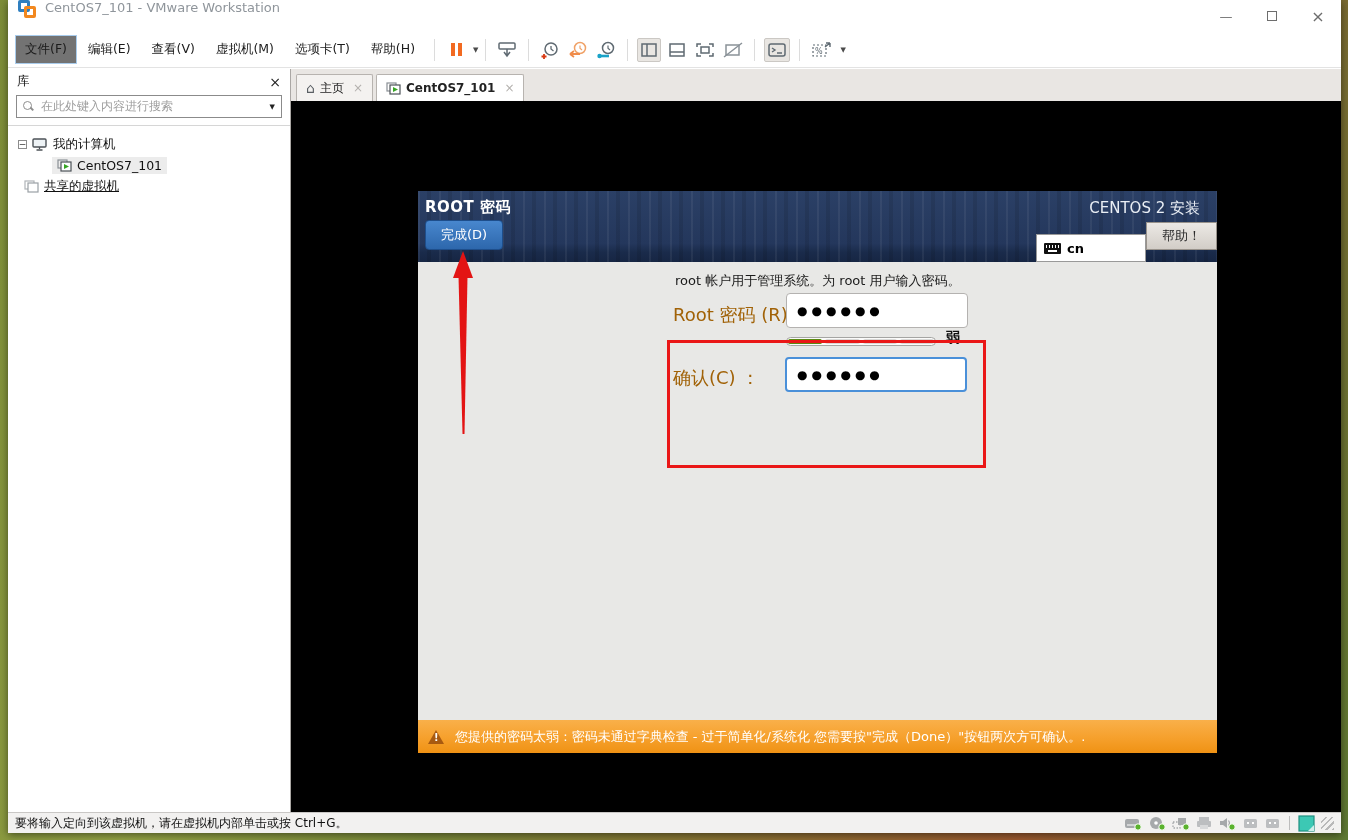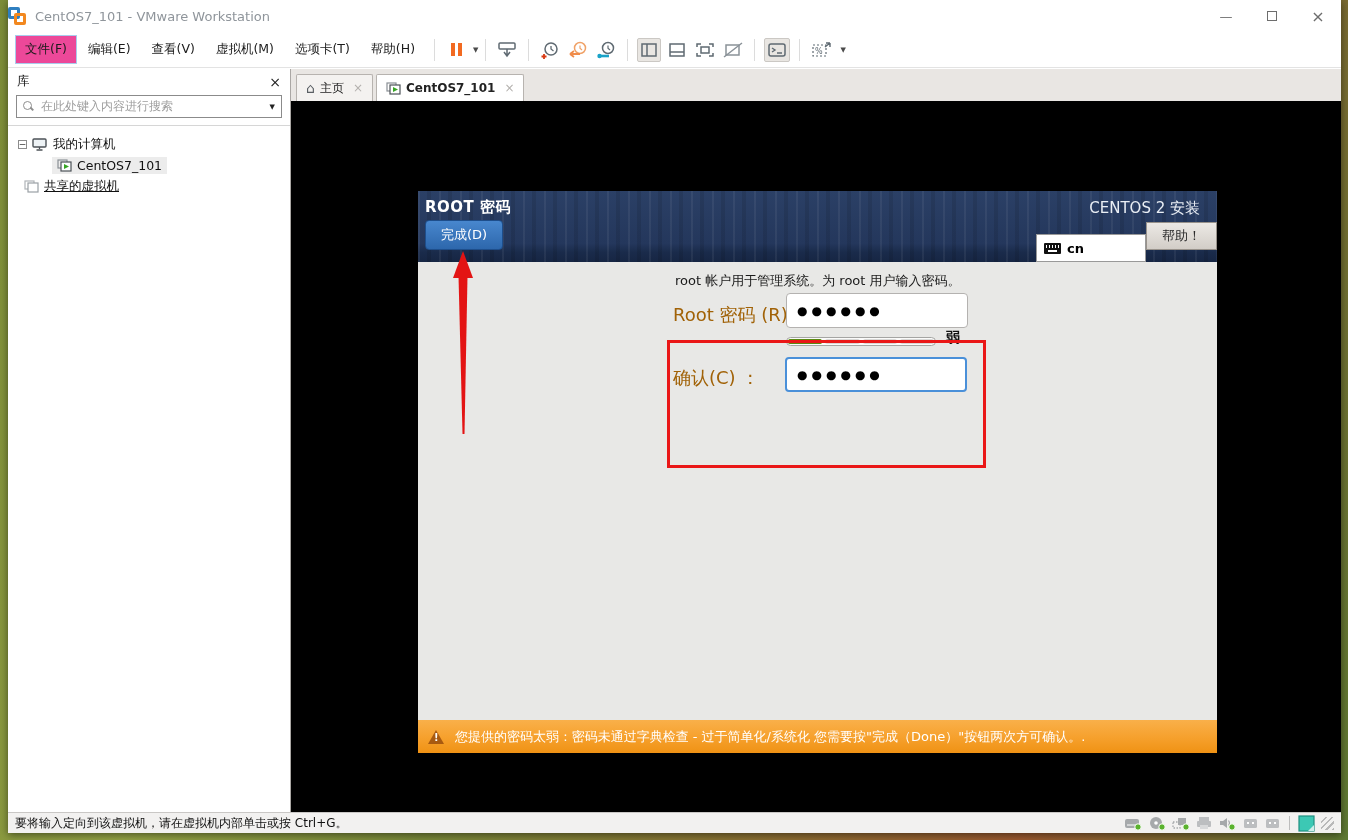--- a/index.html
+++ b/index.html
@@ -4,34 +4,34 @@
 <style>
   * { margin:0; padding:0; box-sizing:border-box; }
   html,body { width:1348px; height:840px; overflow:hidden;
     font-family:"DejaVu Sans","Liberation Sans",sans-serif; }
   .desktop { position:relative; width:1348px; height:840px;
     background:linear-gradient(100deg,#7d8d38 0%,#96a546 18%,#7a8a3a 38%,#8a7434 58%,#9c5a30 78%,#5e7a33 100%); }
   .vmw { position:absolute; left:8px; top:0; width:1333px; height:833px;
     background:#ffffff; box-shadow:0 2px 8px rgba(0,0,0,.5); }
 
   
-  .titlebar { height:32px; display:flex; align-items:center; padding-left:0; background:#fff; }
+  .titlebar { height:32px; display:flex; padding-left:10px; background:#fff; }
   .vmlogo { width:18px; height:18px; position:relative; }
   .vmlogo .sq1 { position:absolute; left:0; top:0; width:12px; height:12px; border:3px solid #2f7fc0; border-radius:2px; }
   .vmlogo .sq2 { position:absolute; right:0; bottom:0; width:12px; height:12px; border:3px solid #f2881f; border-radius:2px; }
   .wtitle { margin-left:9px; font-size:13px; color:#8f959b; }
   .winctrls { margin-left:auto; display:flex; height:32px; }
   .wc { width:46px; height:32px; display:flex; align-items:center; justify-content:center; color:#6d6d6d; font-size:13px; }
   .wc .maxbox { width:10px; height:10px; border:1px solid #6d6d6d; display:block; }
   .wc.close { font-size:16px; }
 
   
   .menubar { height:36px; display:flex; align-items:center; padding-left:8px; background:#fff; border-bottom:1px solid #e3e3e3; }
   .mitem { padding:5px 9px; font-size:12.5px; color:#1b1b1b; margin-right:3px; }
-  .mitem.hl { background:#ec4899; outline:1px solid #a9ccec; }
+  .mitem.hl { background:#737373; outline:1px solid #a9ccec; }
   .tsep { width:1px; height:22px; background:#dcdcdc; margin:0 7px; }
   .tbtn { height:24px; min-width:24px; display:flex; align-items:center; justify-content:center; margin:0 2px; padding:0 2px; }
   .tbtn.active { background:#e9e6e2; border:1px solid #cbc8c4; border-radius:2px; }
   .pause { display:flex; gap:3px; }
   .pause i { display:block; width:4px; height:13px; background:#f26a21; }
   .caret { font-size:7px; color:#4a4a4a; margin-left:3px; }
 
   
   .main { position:absolute; top:69px; left:0; right:0; bottom:21px; display:flex; }
   .library { width:283px; background:#fff; border-right:1px solid #aaa7a4; display:flex; flex-direction:column; }

